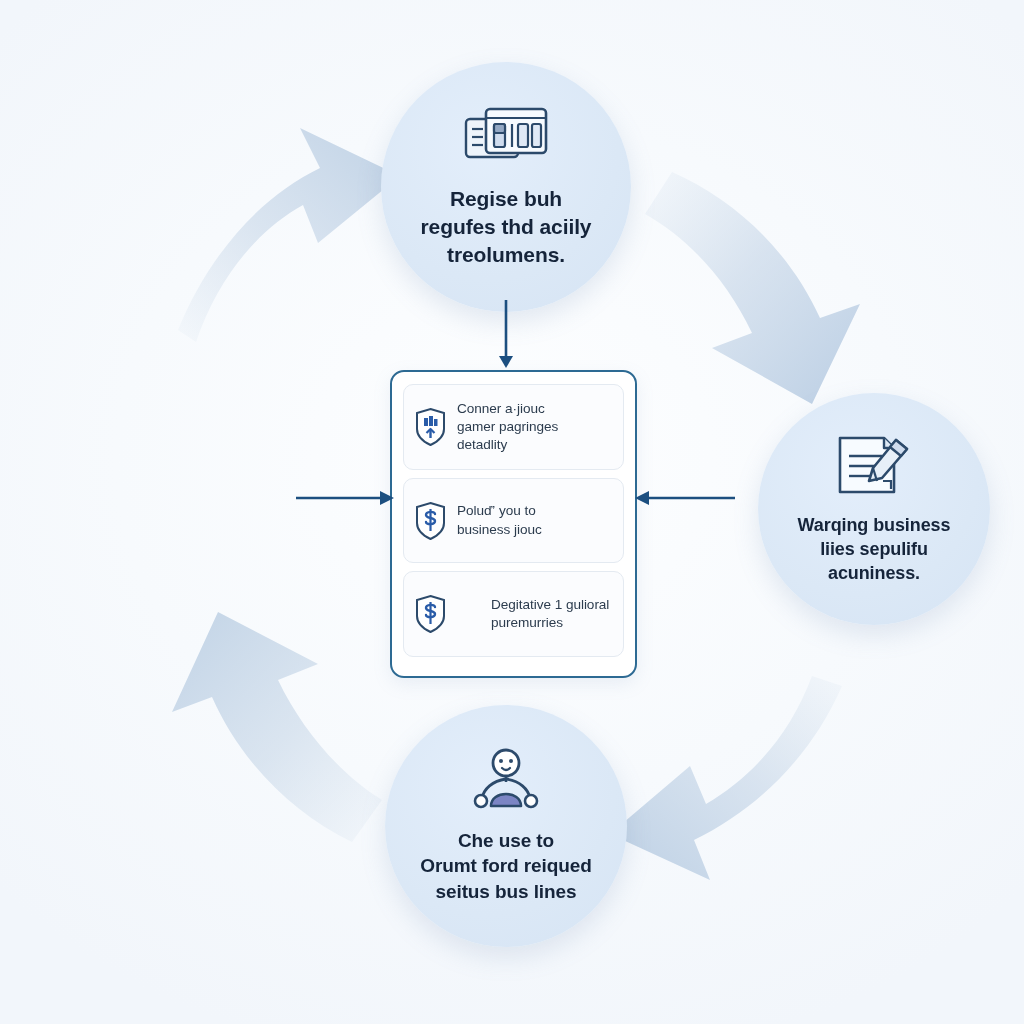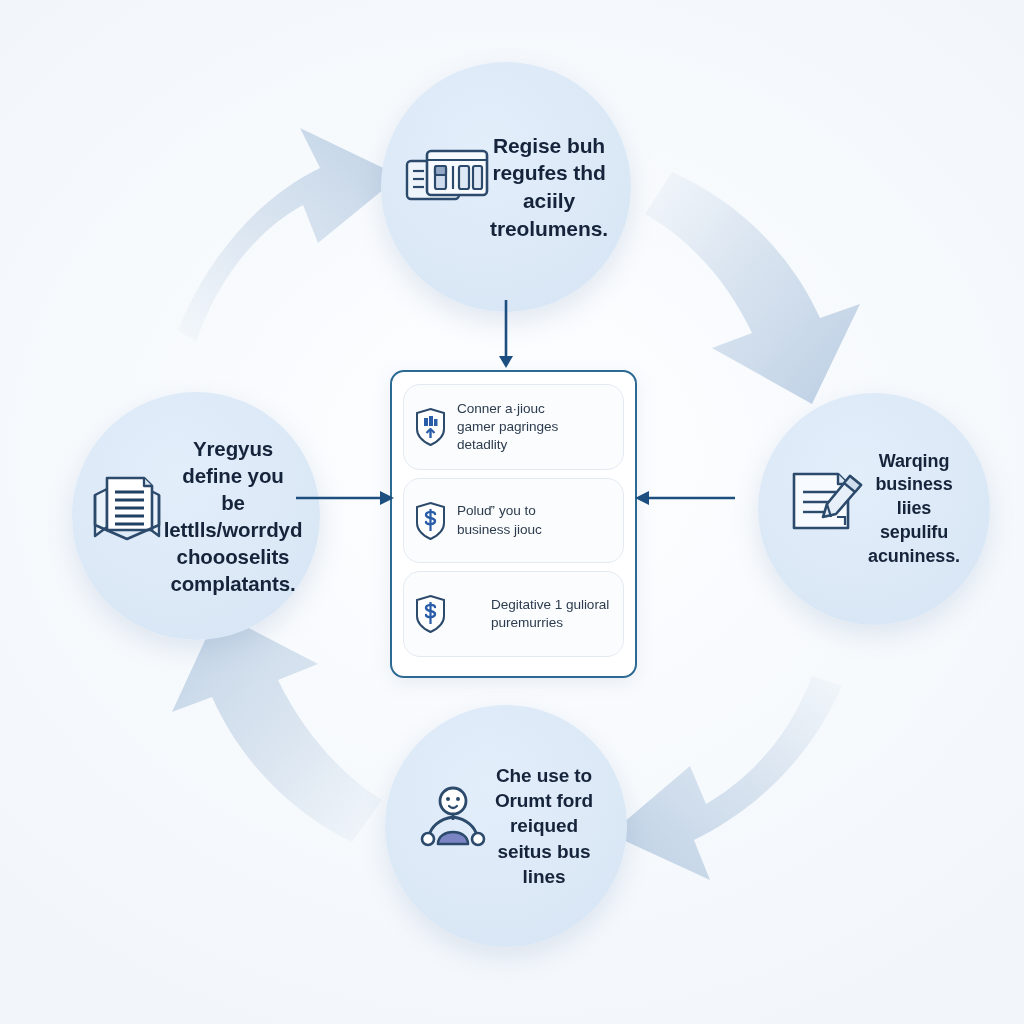--- a/index.html
+++ b/index.html
@@ -27,22 +27,21 @@
   }
 
   
   .node {
     position: absolute;
     border-radius: 50%;
     background: #dce9f7;
     background: radial-gradient(circle at 42% 34%, #e3eefb 0%, #dbe8f6 60%, #d6e4f4 100%);
     box-shadow: 0 10px 26px rgba(110, 140, 180, 0.18);
     display: flex;
-    flex-direction: row;
-    align-items: center;
+    flex-direction: column;
     justify-content: center;
     text-align: center;
     padding: 0 30px;
   }
 
   .node .node-icon {
     margin-bottom: 16px;
     line-height: 0;
   }
 
@@ -81,21 +80,21 @@
     justify-content: space-between;
     box-shadow: 0 6px 18px rgba(120, 150, 185, 0.13);
   }
 
   .center-card {
     display: flex;
     align-items: center;
     gap: 10px;
     background: #fbfcfe;
     border: 1px solid #e4eaf1;
-    border-radius: 17px;
+    border-radius: 10px;
     padding: 9px 10px;
     flex: 1;
     margin-bottom: 8px;
   }
   .center-card:last-child { margin-bottom: 7px; gap: 44px; }
 
   .center-card .card-icon { flex: 0 0 auto; line-height: 0; }
 
   .center-card .card-text {
     font-size: 13.6px;
@@ -242,40 +241,20 @@
         <path d="M23 58 C 23 42 53 42 53 58 z" fill="#7c85c4" stroke="#2c4a6b" stroke-width="2.6" stroke-linejoin="round"></path>
         <circle cx="13" cy="53" r="6" fill="#ffffff" stroke="#2c4a6b" stroke-width="2.6"></circle>
         <circle cx="63" cy="53" r="6" fill="#ffffff" stroke="#2c4a6b" stroke-width="2.6"></circle>
       </svg>
     </div>
     <div class="node-text">Che use to
 Orumt ford reiqued
 seitus bus lines</div>
   </div>
 
-  <div class="node" id="node-left">
-    <div class="node-icon">
-      <svg width="74" height="70" viewBox="0 0 74 70" fill="none">
-        <path d="M5 22 l12 -6 v38 l-12 9 z" fill="#eaf2fb" stroke="#2c4a6b" stroke-width="2.4" stroke-linejoin="round"></path>
-        <path d="M69 22 l-12 -6 v38 l12 9 z" fill="#eaf2fb" stroke="#2c4a6b" stroke-width="2.4" stroke-linejoin="round"></path>
-        <path d="M17 5 h37 l8 8 v44 h-45 z" fill="#ffffff" stroke="#2c4a6b" stroke-width="2.6" stroke-linejoin="round"></path>
-        <path d="M54 5 v8 h8" fill="#dde8f4" stroke="#2c4a6b" stroke-width="2.3" stroke-linejoin="round"></path>
-        <line x1="25" y1="19" x2="54" y2="19" stroke="#1f3f63" stroke-width="3"></line>
-        <line x1="25" y1="27" x2="54" y2="27" stroke="#1f3f63" stroke-width="3"></line>
-        <line x1="25" y1="35" x2="54" y2="35" stroke="#1f3f63" stroke-width="3"></line>
-        <line x1="25" y1="43" x2="54" y2="43" stroke="#1f3f63" stroke-width="3"></line>
-        <line x1="25" y1="51" x2="54" y2="51" stroke="#1f3f63" stroke-width="3"></line>
-        <path d="M5 22 v30 l32 14 32 -14 v-30" fill="none" stroke="#2c4a6b" stroke-width="2.6" stroke-linejoin="round"></path>
-      </svg>
-    </div>
-    <div class="node-text">Yregyus define you
-be lettlls/worrdyd
-choooselits
-complatants.</div>
-  </div>
 
   <div id="center-panel">
 
     <div class="center-card">
       <div class="card-icon">
         <svg width="33" height="40" viewBox="0 0 33 40" fill="none">
           <path d="M16.5 2 L30 6 v16 c0 8 -7 13 -13.5 16 C10 35 3 30 3 22 V6 z" fill="#ffffff" stroke="#2c4a6b" stroke-width="2"></path>
           <rect x="10" y="11" width="4" height="8" fill="#2a5ca8"></rect>
           <rect x="15" y="9" width="4" height="10" fill="#2a5ca8"></rect>
           <rect x="20" y="12" width="3.5" height="7" fill="#2a5ca8"></rect>

